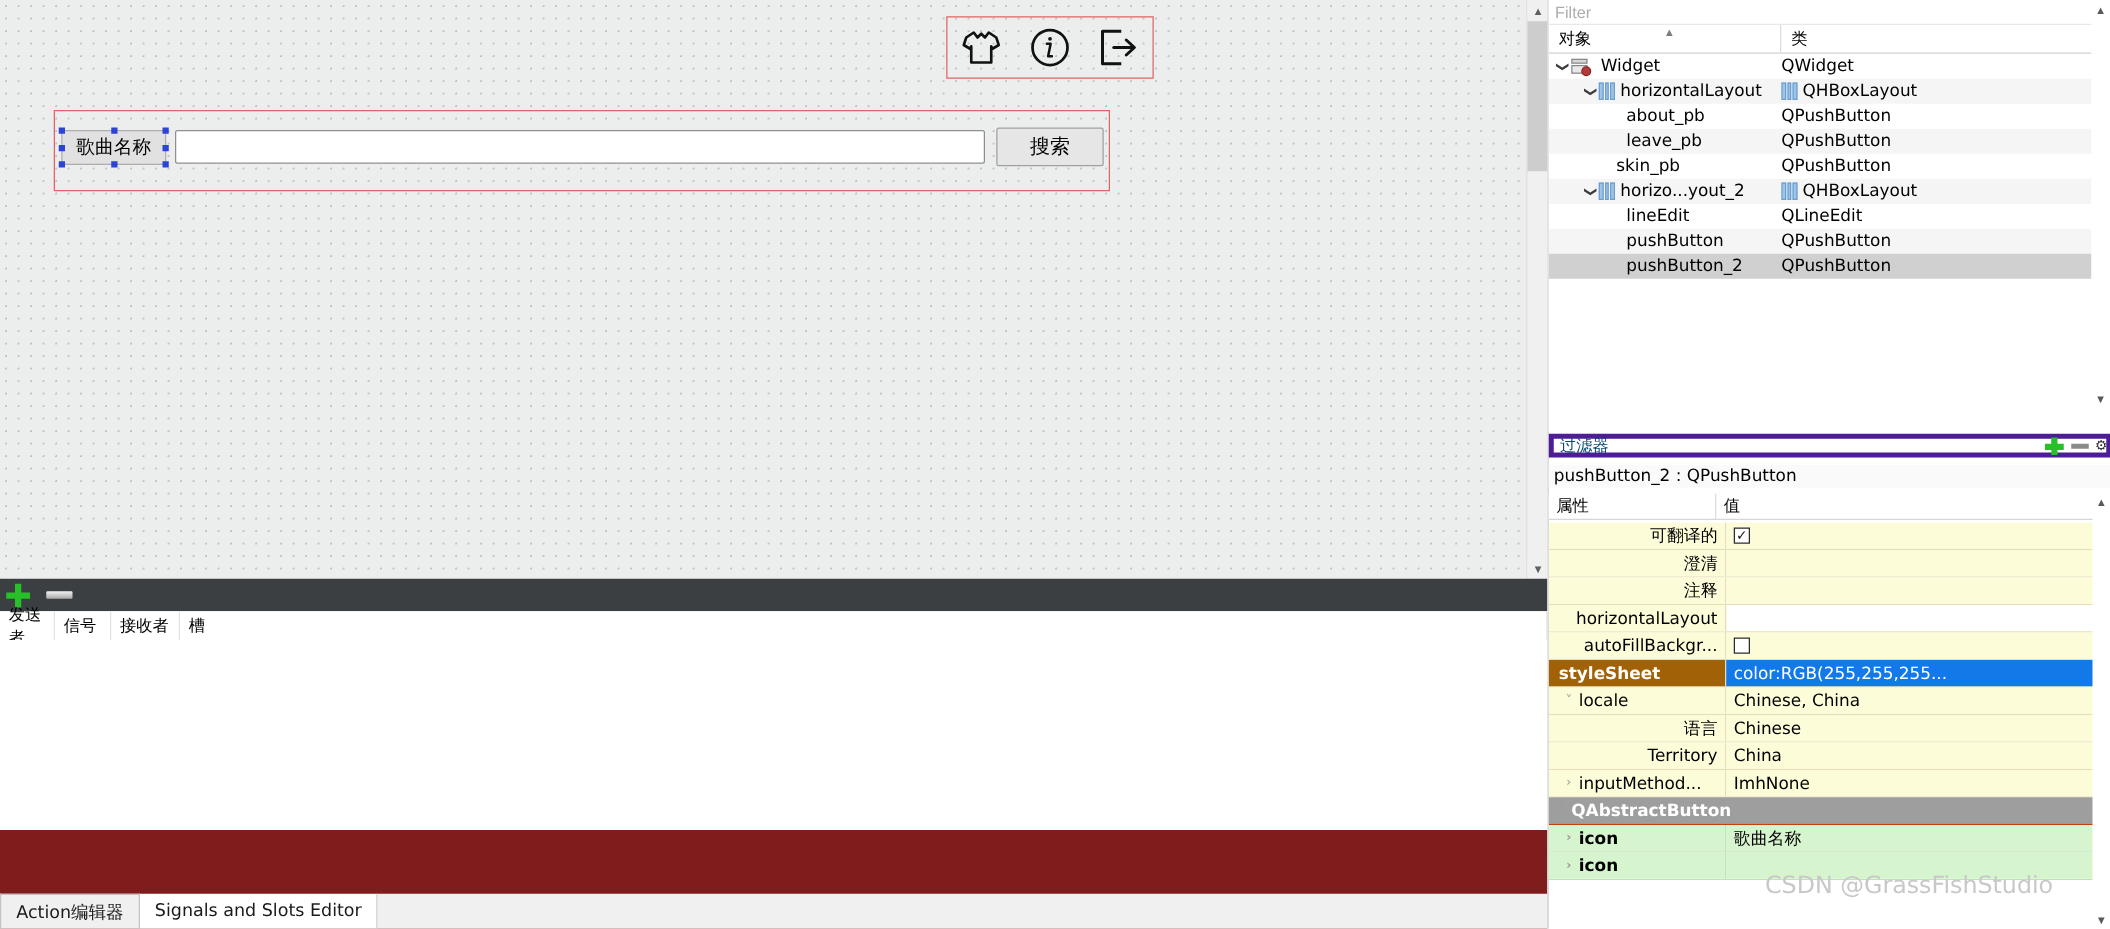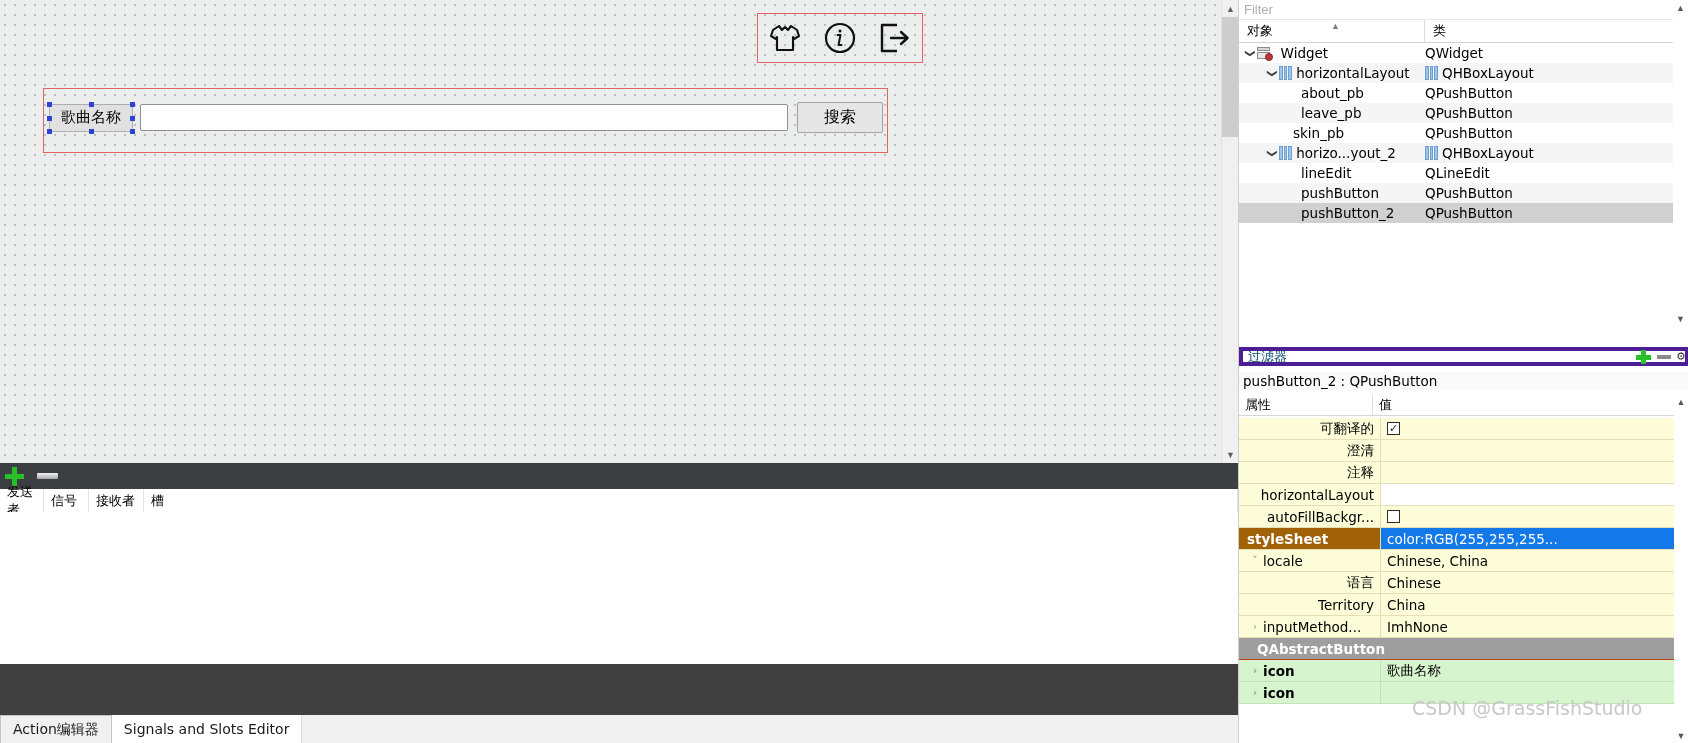--- a/index.html
+++ b/index.html
@@ -70,21 +70,21 @@
   .ss-minus{margin-left:13px;width:21px;height:6px;
      background:linear-gradient(#f2f2f2,#a8a8a8);border-radius:1px;}
 
   .ss-header{position:absolute;left:0;top:489px;width:1238px;height:23px;
      background:#fff;display:flex;align-items:flex-end;font-size:13px;border-bottom:1px solid #e6e6e6;}
   .ss-col{height:23px;display:flex;align-items:center;padding-left:7px;
      border-right:1px solid #e3e3e3;box-sizing:border-box;font-family:"DejaVu Sans",sans-serif;}
   .ss-body{position:absolute;left:0;top:512px;width:1238px;height:152px;background:#fff;}
 
   
-  .tabbar{position:absolute;left:0;top:664px;width:1238px;height:79px;background:#404040;}
+  .tabbar{position:absolute;left:0;top:664px;width:1238px;height:79px;background:#7f1d1d;}
   .tabstrip{position:absolute;left:0;bottom:0;width:1238px;height:30px;display:flex;align-items:flex-end;}
   .tab{height:28px;padding:0 12px;display:flex;align-items:center;box-sizing:border-box;
      font-size:14px;font-family:"DejaVu Sans",sans-serif;color:#1a1a1a;}
   .tab.sel{background:#f0f0f0;border:1px solid #c4c4c4;border-bottom:none;}
   .tab.unsel{background:#fff;}
   .tab-filler{flex:1;height:28px;background:#f0f0f0;border-left:1px solid #dcdcdc;}
 
   
   .right{position:absolute;left:1238px;top:0;width:450px;height:743px;background:#fff;
      border-left:1px solid #cfcfcf;box-sizing:border-box;}

